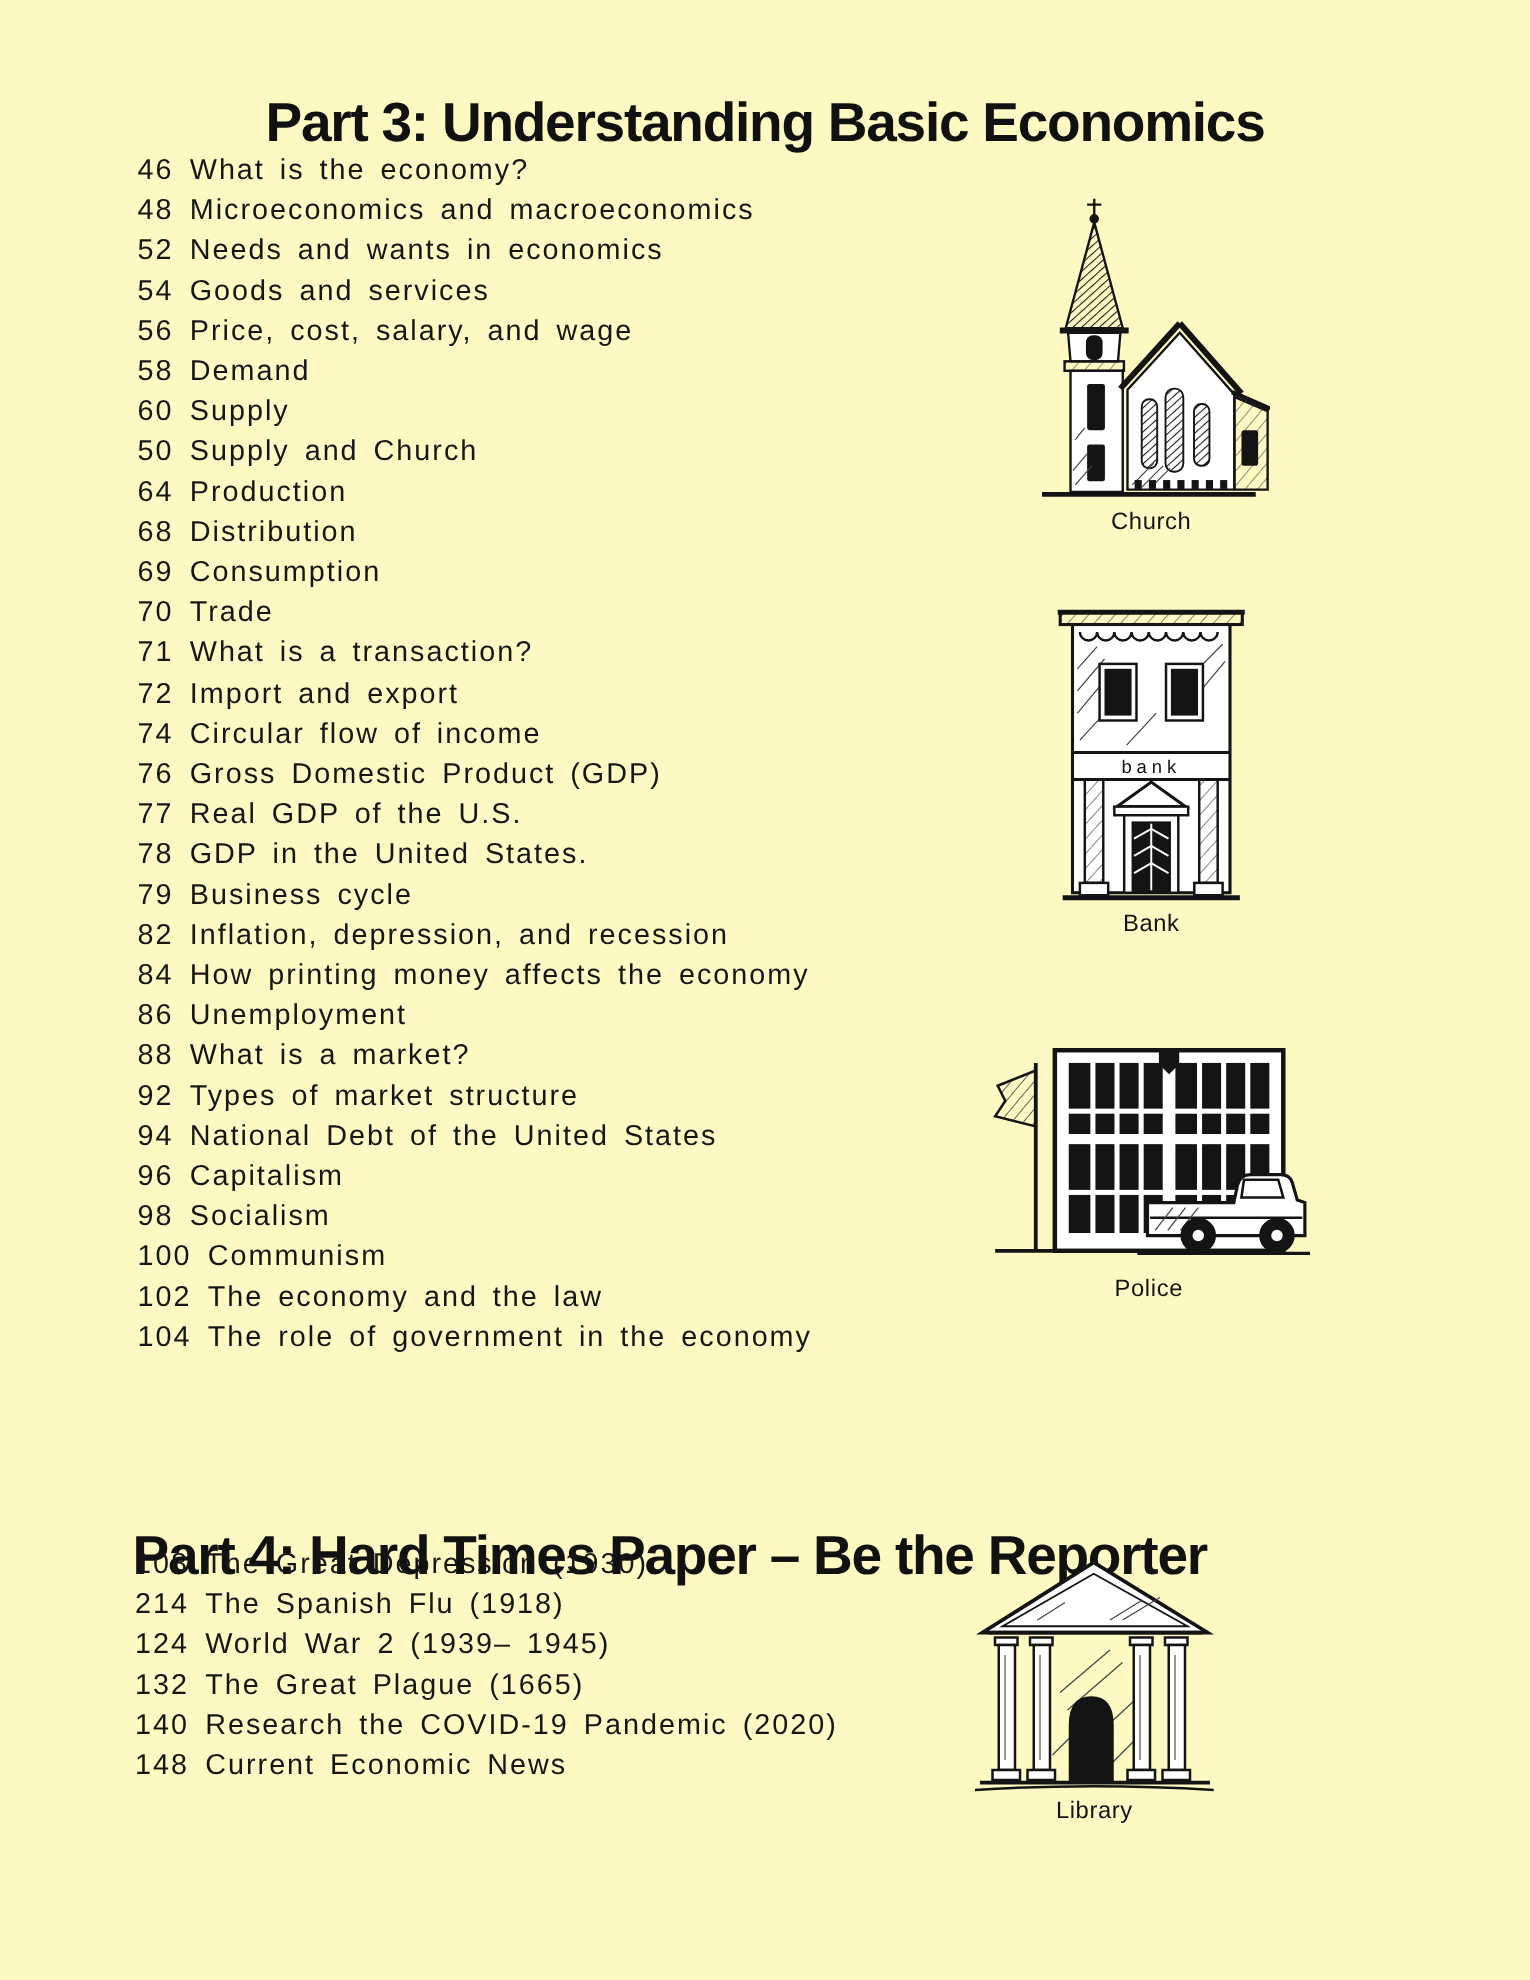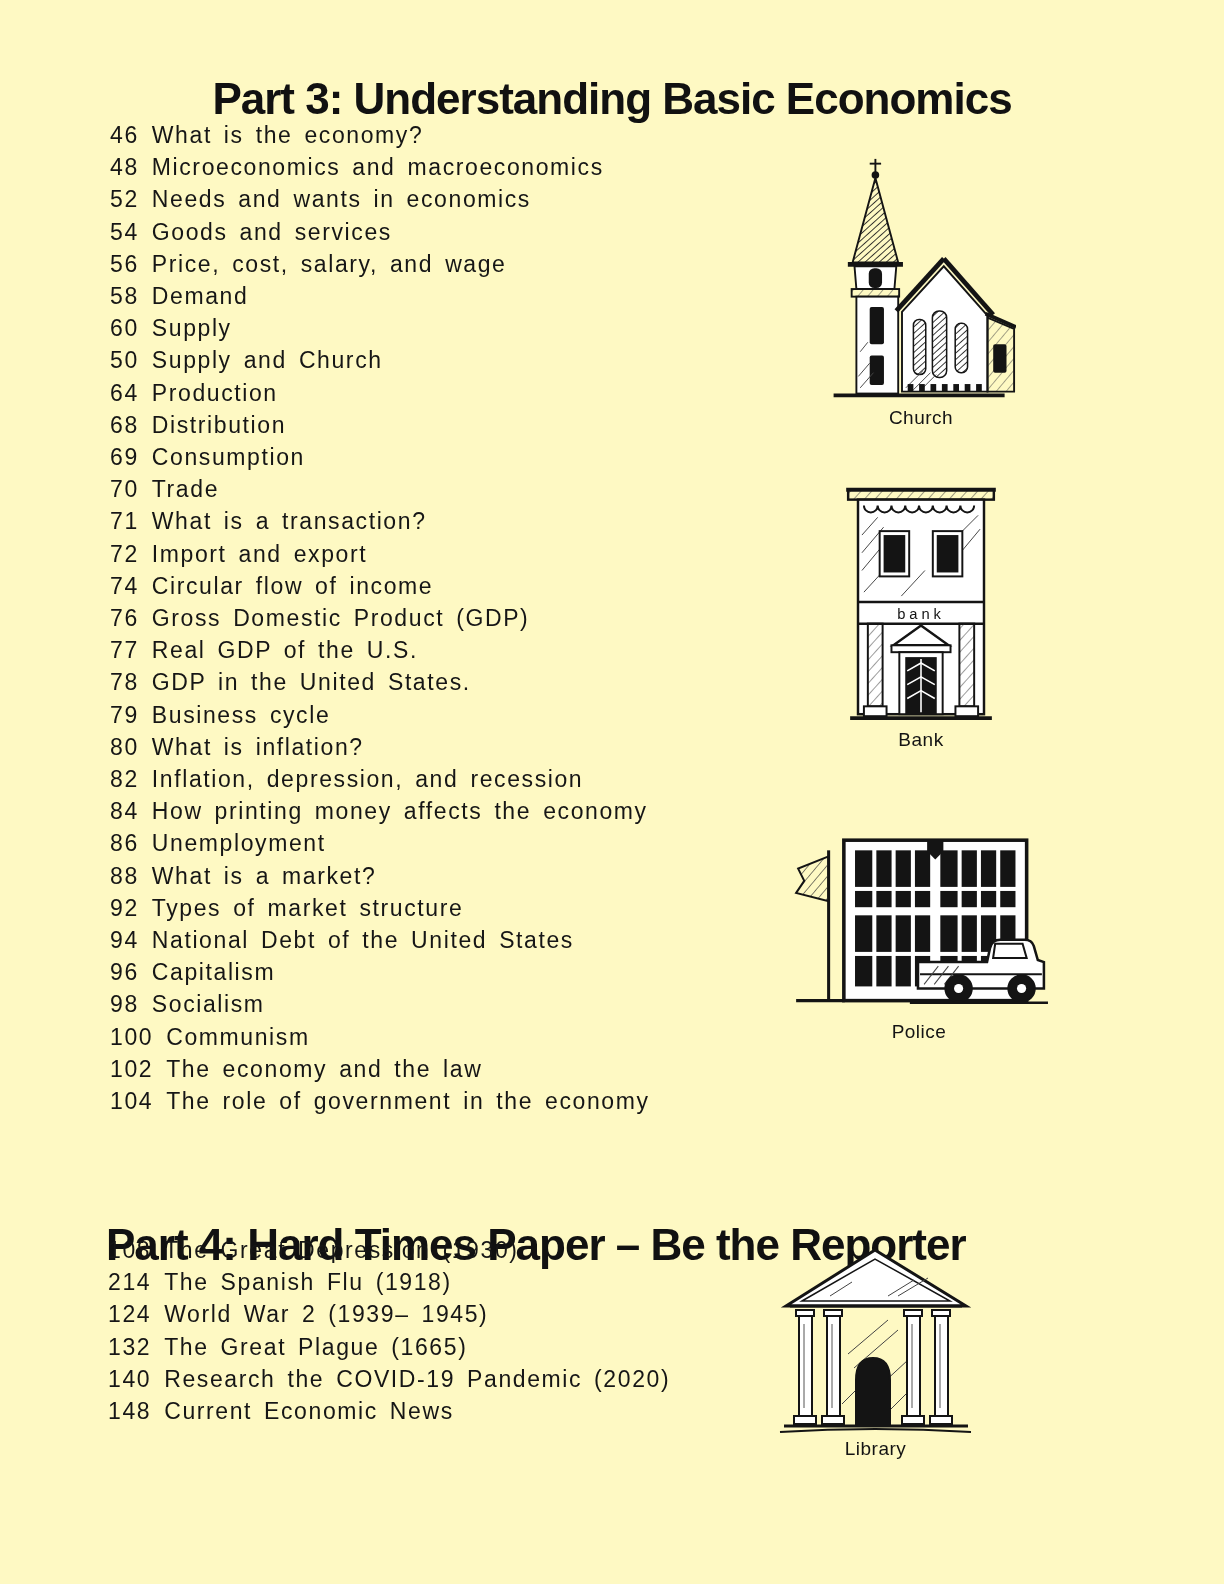--- a/index.html
+++ b/index.html
@@ -73,21 +73,20 @@
       <li class="toc-row"><span class="num">74</span><span class="ttl">Circular flow of income</span></li>
 
       <li class="toc-row"><span class="num">76</span><span class="ttl">Gross Domestic Product (GDP)</span></li>
 
       <li class="toc-row"><span class="num">77</span><span class="ttl">Real GDP of the U.S.</span></li>
 
       <li class="toc-row"><span class="num">78</span><span class="ttl">GDP in the United States.</span></li>
 
       <li class="toc-row"><span class="num">79</span><span class="ttl">Business cycle</span></li>
 
-      <li class="toc-row"><span class="num">80</span><span class="ttl">What is inflation?</span></li>
 
       <li class="toc-row"><span class="num">82</span><span class="ttl">Inflation, depression, and recession</span></li>
 
       <li class="toc-row"><span class="num">84</span><span class="ttl">How printing money affects the economy</span></li>
 
       <li class="toc-row"><span class="num">86</span><span class="ttl">Unemployment</span></li>
 
       <li class="toc-row"><span class="num">88</span><span class="ttl">What is a market?</span></li>
 
       <li class="toc-row"><span class="num">92</span><span class="ttl">Types of market structure</span></li>

